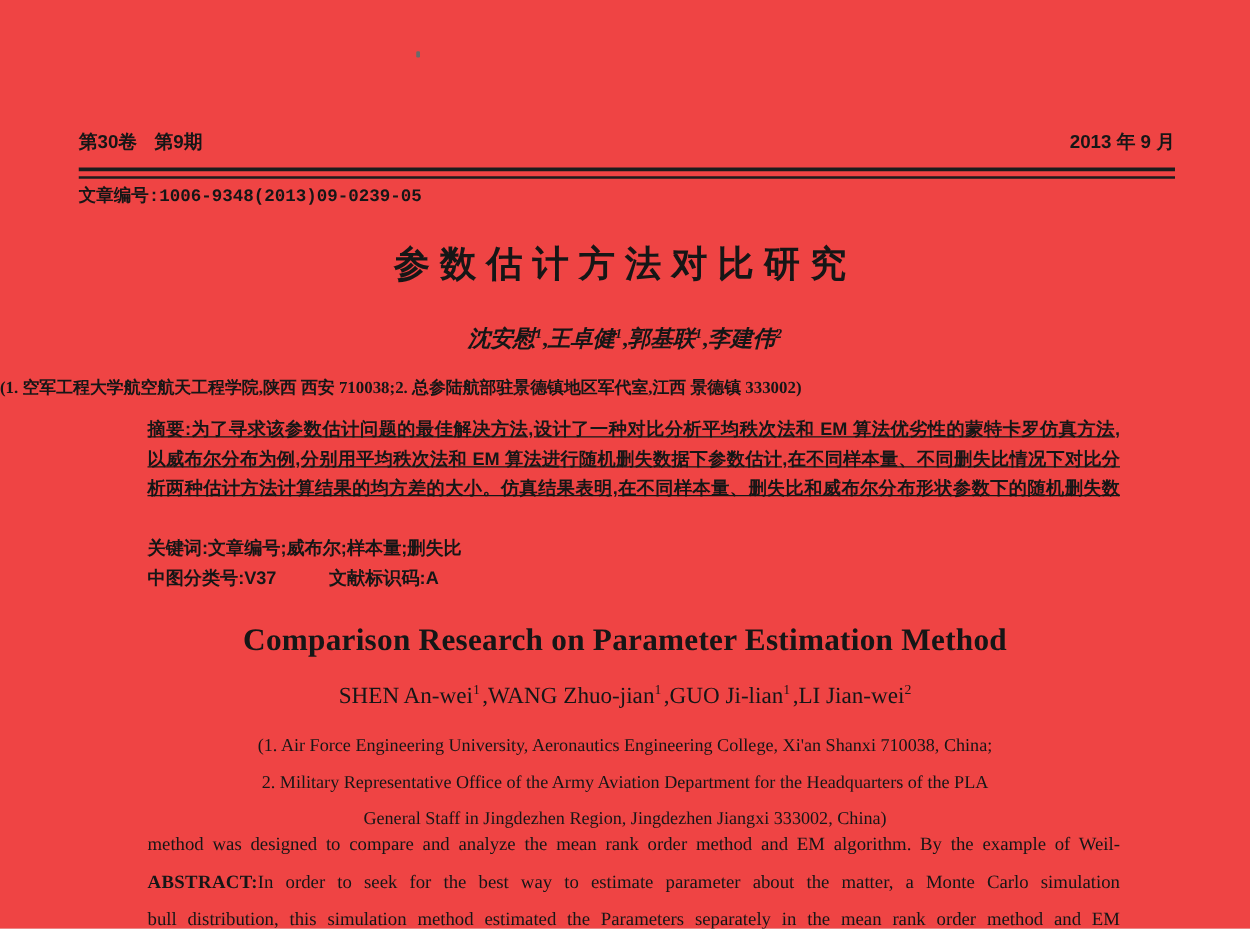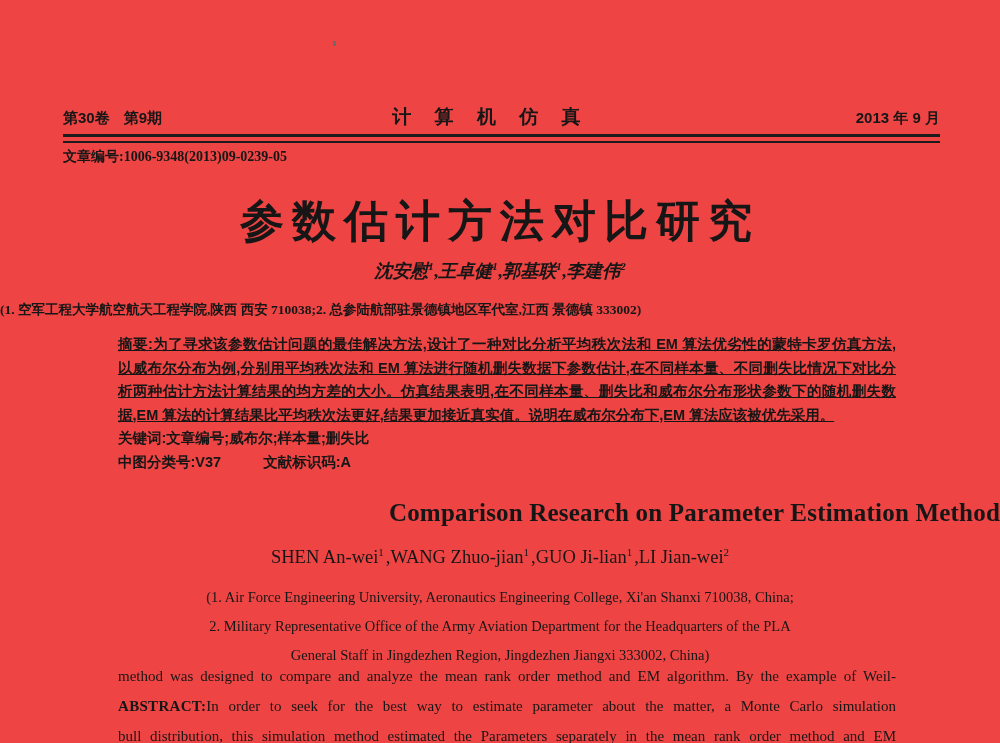--- a/index.html
+++ b/index.html
@@ -25,27 +25,27 @@
     font-size:19px;font-weight:700;letter-spacing:9px;
     white-space:nowrap;transform:translateX(-18px);
   }
   .issue-date{font-size:15px;font-weight:700;white-space:nowrap;}
   .header-rule{
     left:63px;right:60px;top:134px;height:4px;
     border-top:3px solid #1c1c1c;border-bottom:2px solid #1c1c1c;
   }
   .article-no{
     left:63px;top:148px;font-size:14px;font-weight:700;
-    font-family:Liberation Serif, serif;
+    font-family:Liberation Mono, monospace;
   }
 
   
   .title-cn{
     left:0;right:0;top:192px;text-align:center;
-    font-size:44px;font-weight:800;letter-spacing:8px;
+    font-size:29px;font-weight:800;letter-spacing:8px;
     font-family:"Liberation Sans","DejaVu Sans",sans-serif;
   }
   .authors-cn{
     left:0;right:0;top:259px;text-align:center;
     font-size:18px;font-weight:600;font-style:italic;
   }
   .authors-cn sup,.authors-en sup{font-size:11px;}
   .authors-cn .sep{font-style:normal;}
   .affil-cn{
     left:0;right:0;top:301px;text-align:left;
@@ -97,50 +97,48 @@
 </style>
 </head>
 <body>
 
 <div class="page">
 
   <div class="abs artifact-dot"></div>
 
   <div class="abs header-row">
     <div class="vol-issue"><span>第30卷</span><span class="gap"></span><span>第9期</span></div>
-    <div class="journal-name">计 算 机 仿 真</div>
     <div class="issue-date">2013 年 9 月</div>
   </div>
   <div class="abs header-rule"></div>
   <div class="abs article-no">文章编号:1006-9348(2013)09-0239-05</div>
 
   <h1 class="abs title-cn" style="margin:0;">参数估计方法对比研究</h1>
 
   <div class="abs authors-cn">
     <span><span>沈安慰</span><sup>1</sup></span><span class="sep">,</span><span><span>王卓健</span><sup>1</sup></span><span class="sep">,</span><span><span>郭基联</span><sup>1</sup></span><span class="sep">,</span><span><span>李建伟</span><sup>2</sup></span>
   </div>
 
   <div class="abs affil-cn">(1. 空军工程大学航空航天工程学院,陕西 西安 710038;2. 总参陆航部驻景德镇地区军代室,江西 景德镇 333002)</div>
 
   <div class="abs abstract-cn">
     <div class="jline"><span>摘要:</span><span>为了寻求该参数估计问题的最佳解决方法,设计了一种对比分析平均秩次法和 EM 算法优劣性的蒙特卡罗仿真方法,</span></div>
     <div class="jline">以威布尔分布为例,分别用平均秩次法和 EM 算法进行随机删失数据下参数估计,在不同样本量、不同删失比情况下对比分</div>
     <div class="jline">析两种估计方法计算结果的均方差的大小。仿真结果表明,在不同样本量、删失比和威布尔分布形状参数下的随机删失数</div>
-    <div class="jline-last">据,EM 算法的计算结果比平均秩次法更好,结果更加接近真实值。说明在威布尔分布下,EM 算法应该被优先采用。</div>
   </div>
 
   <div class="abs kw-line">
     <span>关键词:</span><span>文章编号;威布尔;样本量;删失比</span>
   </div>
 
   <div class="abs clc-line">
     <span>中图分类号:</span><span>V37</span><span class="clc-gap"></span><span>文献标识码:</span><span>A</span>
   </div>
 
-  <h2 class="abs title-en" style="margin:0;text-align:right;">Comparison Research on Parameter Estimation Method</h2>
+  <h2 class="abs title-en" style="margin:0;">Comparison Research on Parameter Estimation Method</h2>
 
   <div class="abs authors-en">
     <span><span>SHEN An-wei</span><sup>1</sup></span><span class="sep">,</span><span><span>WANG Zhuo-jian</span><sup>1</sup></span><span class="sep">,</span><span><span>GUO Ji-lian</span><sup>1</sup></span><span class="sep">,</span><span><span>LI Jian-wei</span><sup>2</sup></span>
   </div>
 
   <div class="abs affil-en">
     <div>(1. Air Force Engineering University, Aeronautics Engineering College, Xi'an Shanxi 710038, China;</div>
     <div>2. Military Representative Office of the Army Aviation Department for the Headquarters of the PLA</div>
     <div>General Staff in Jingdezhen Region, Jingdezhen Jiangxi 333002, China)</div>
   </div>

